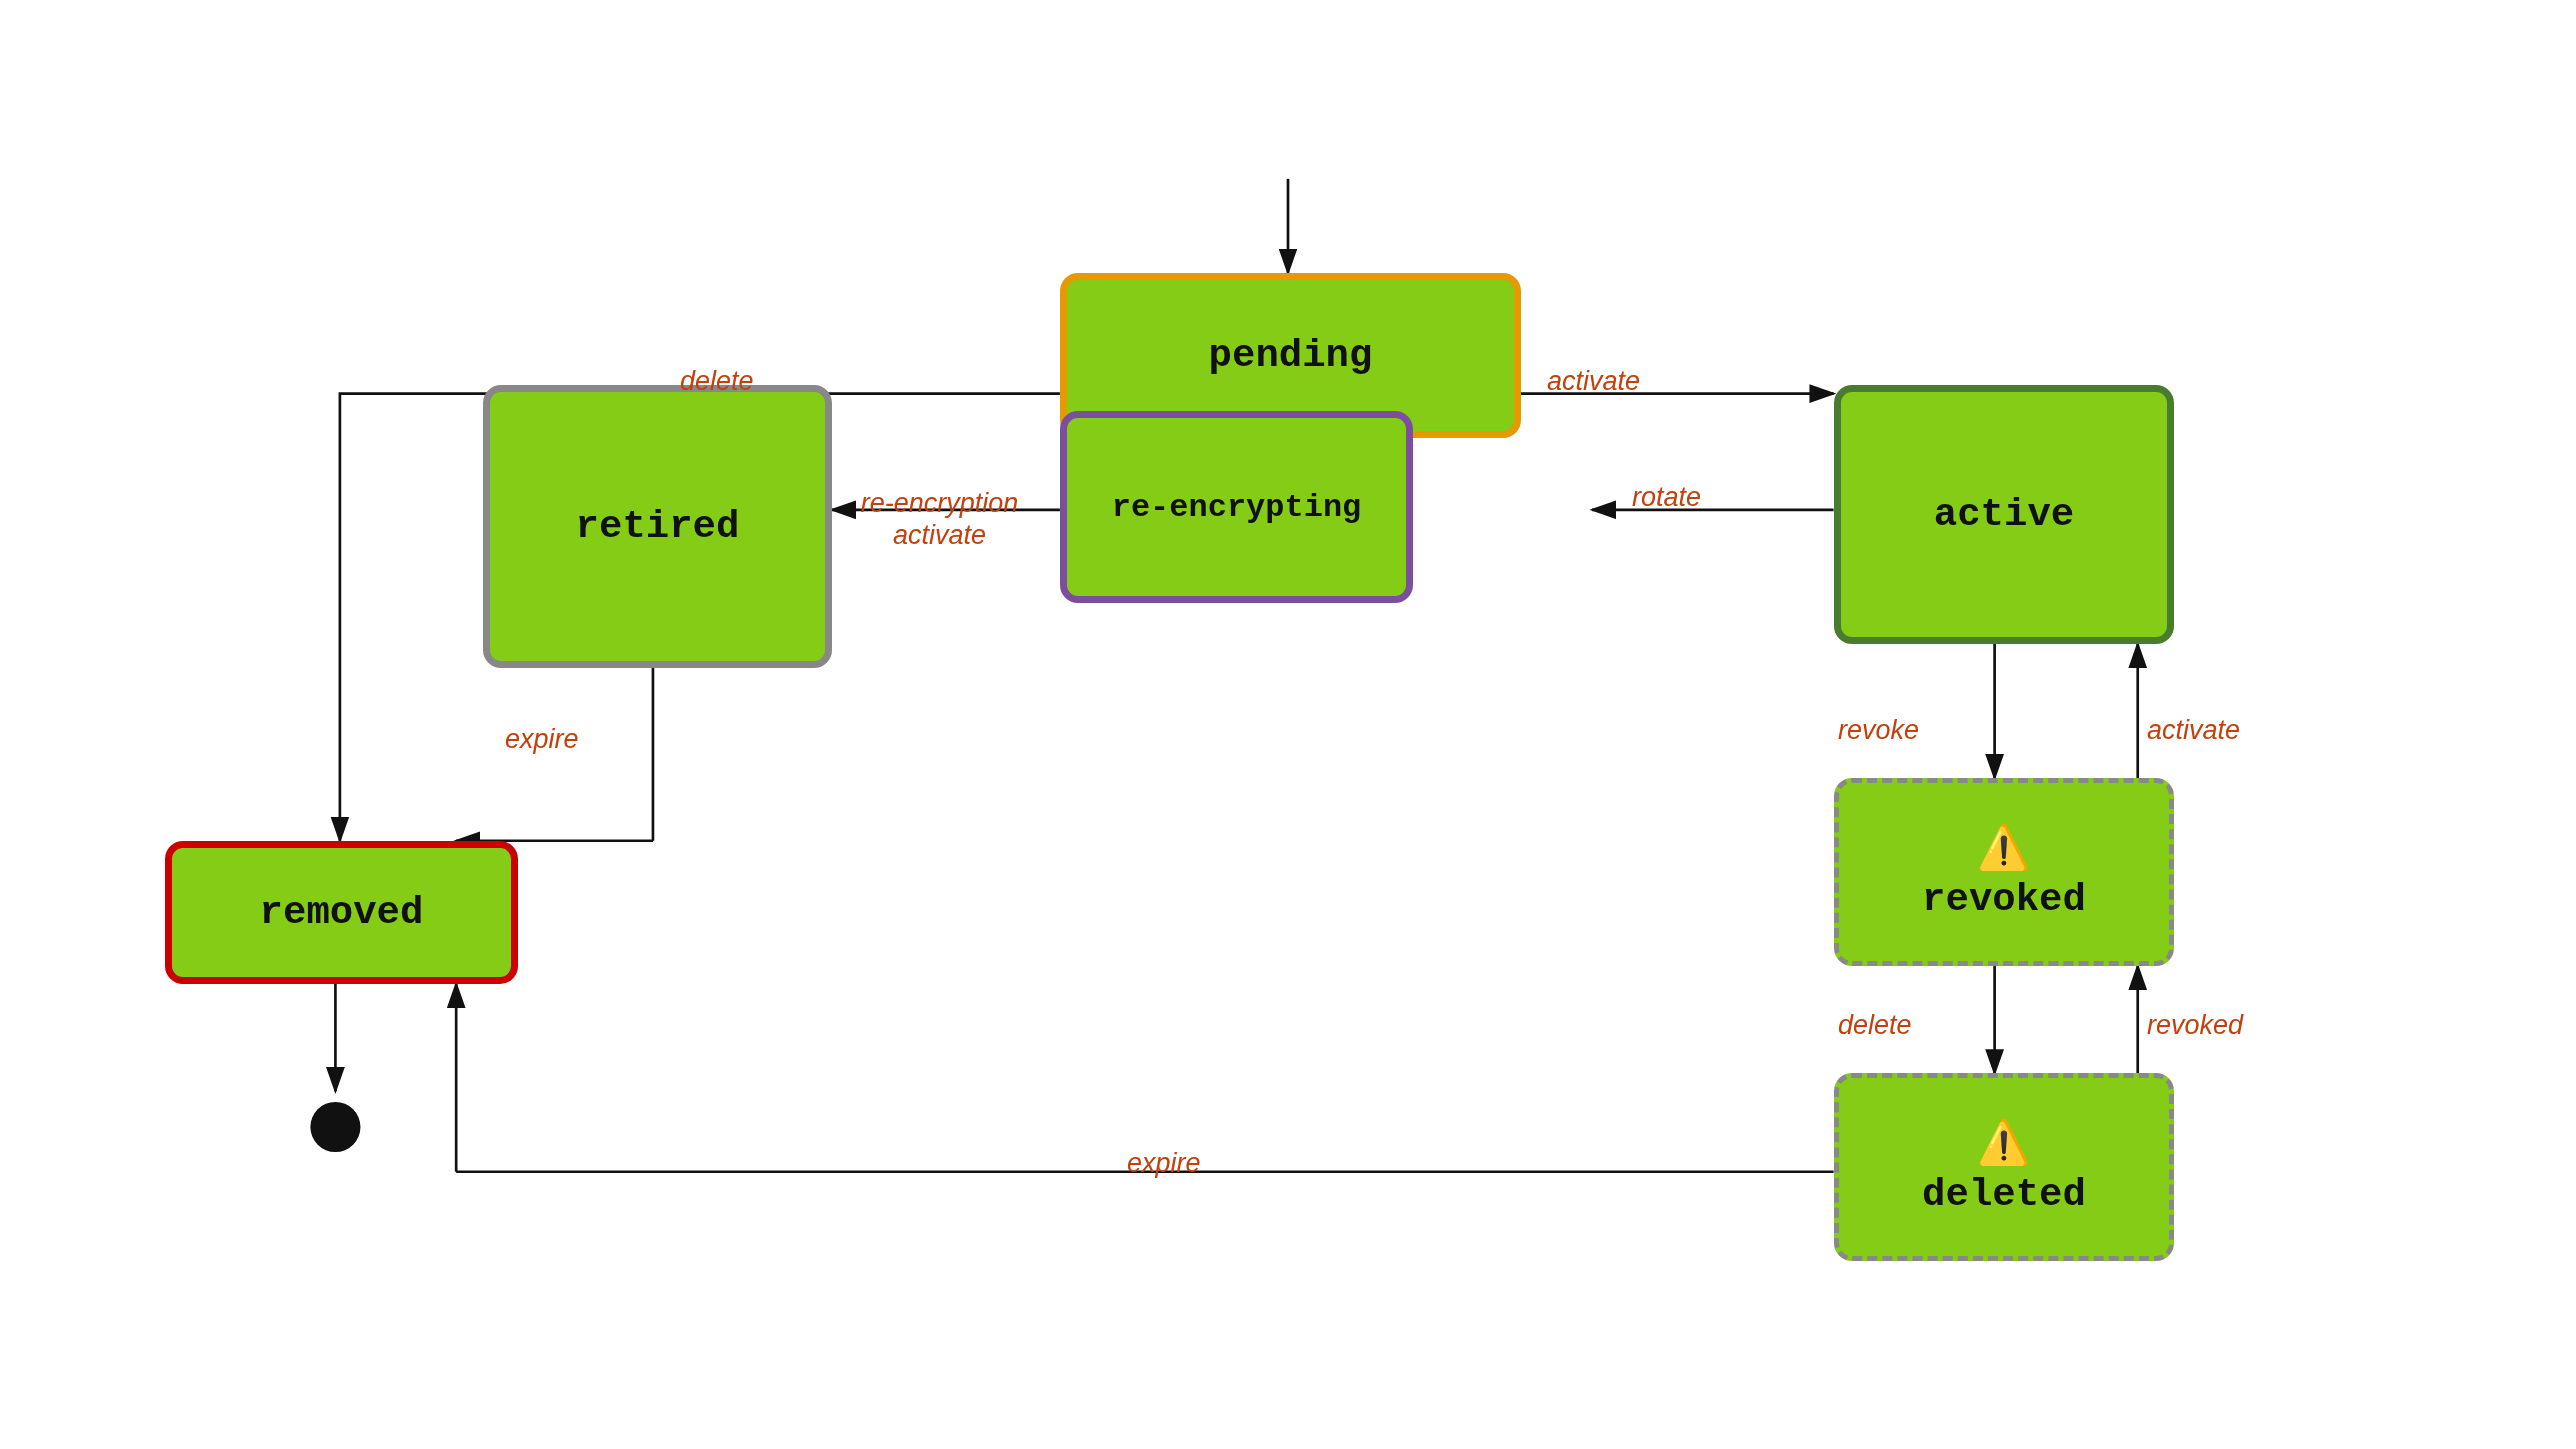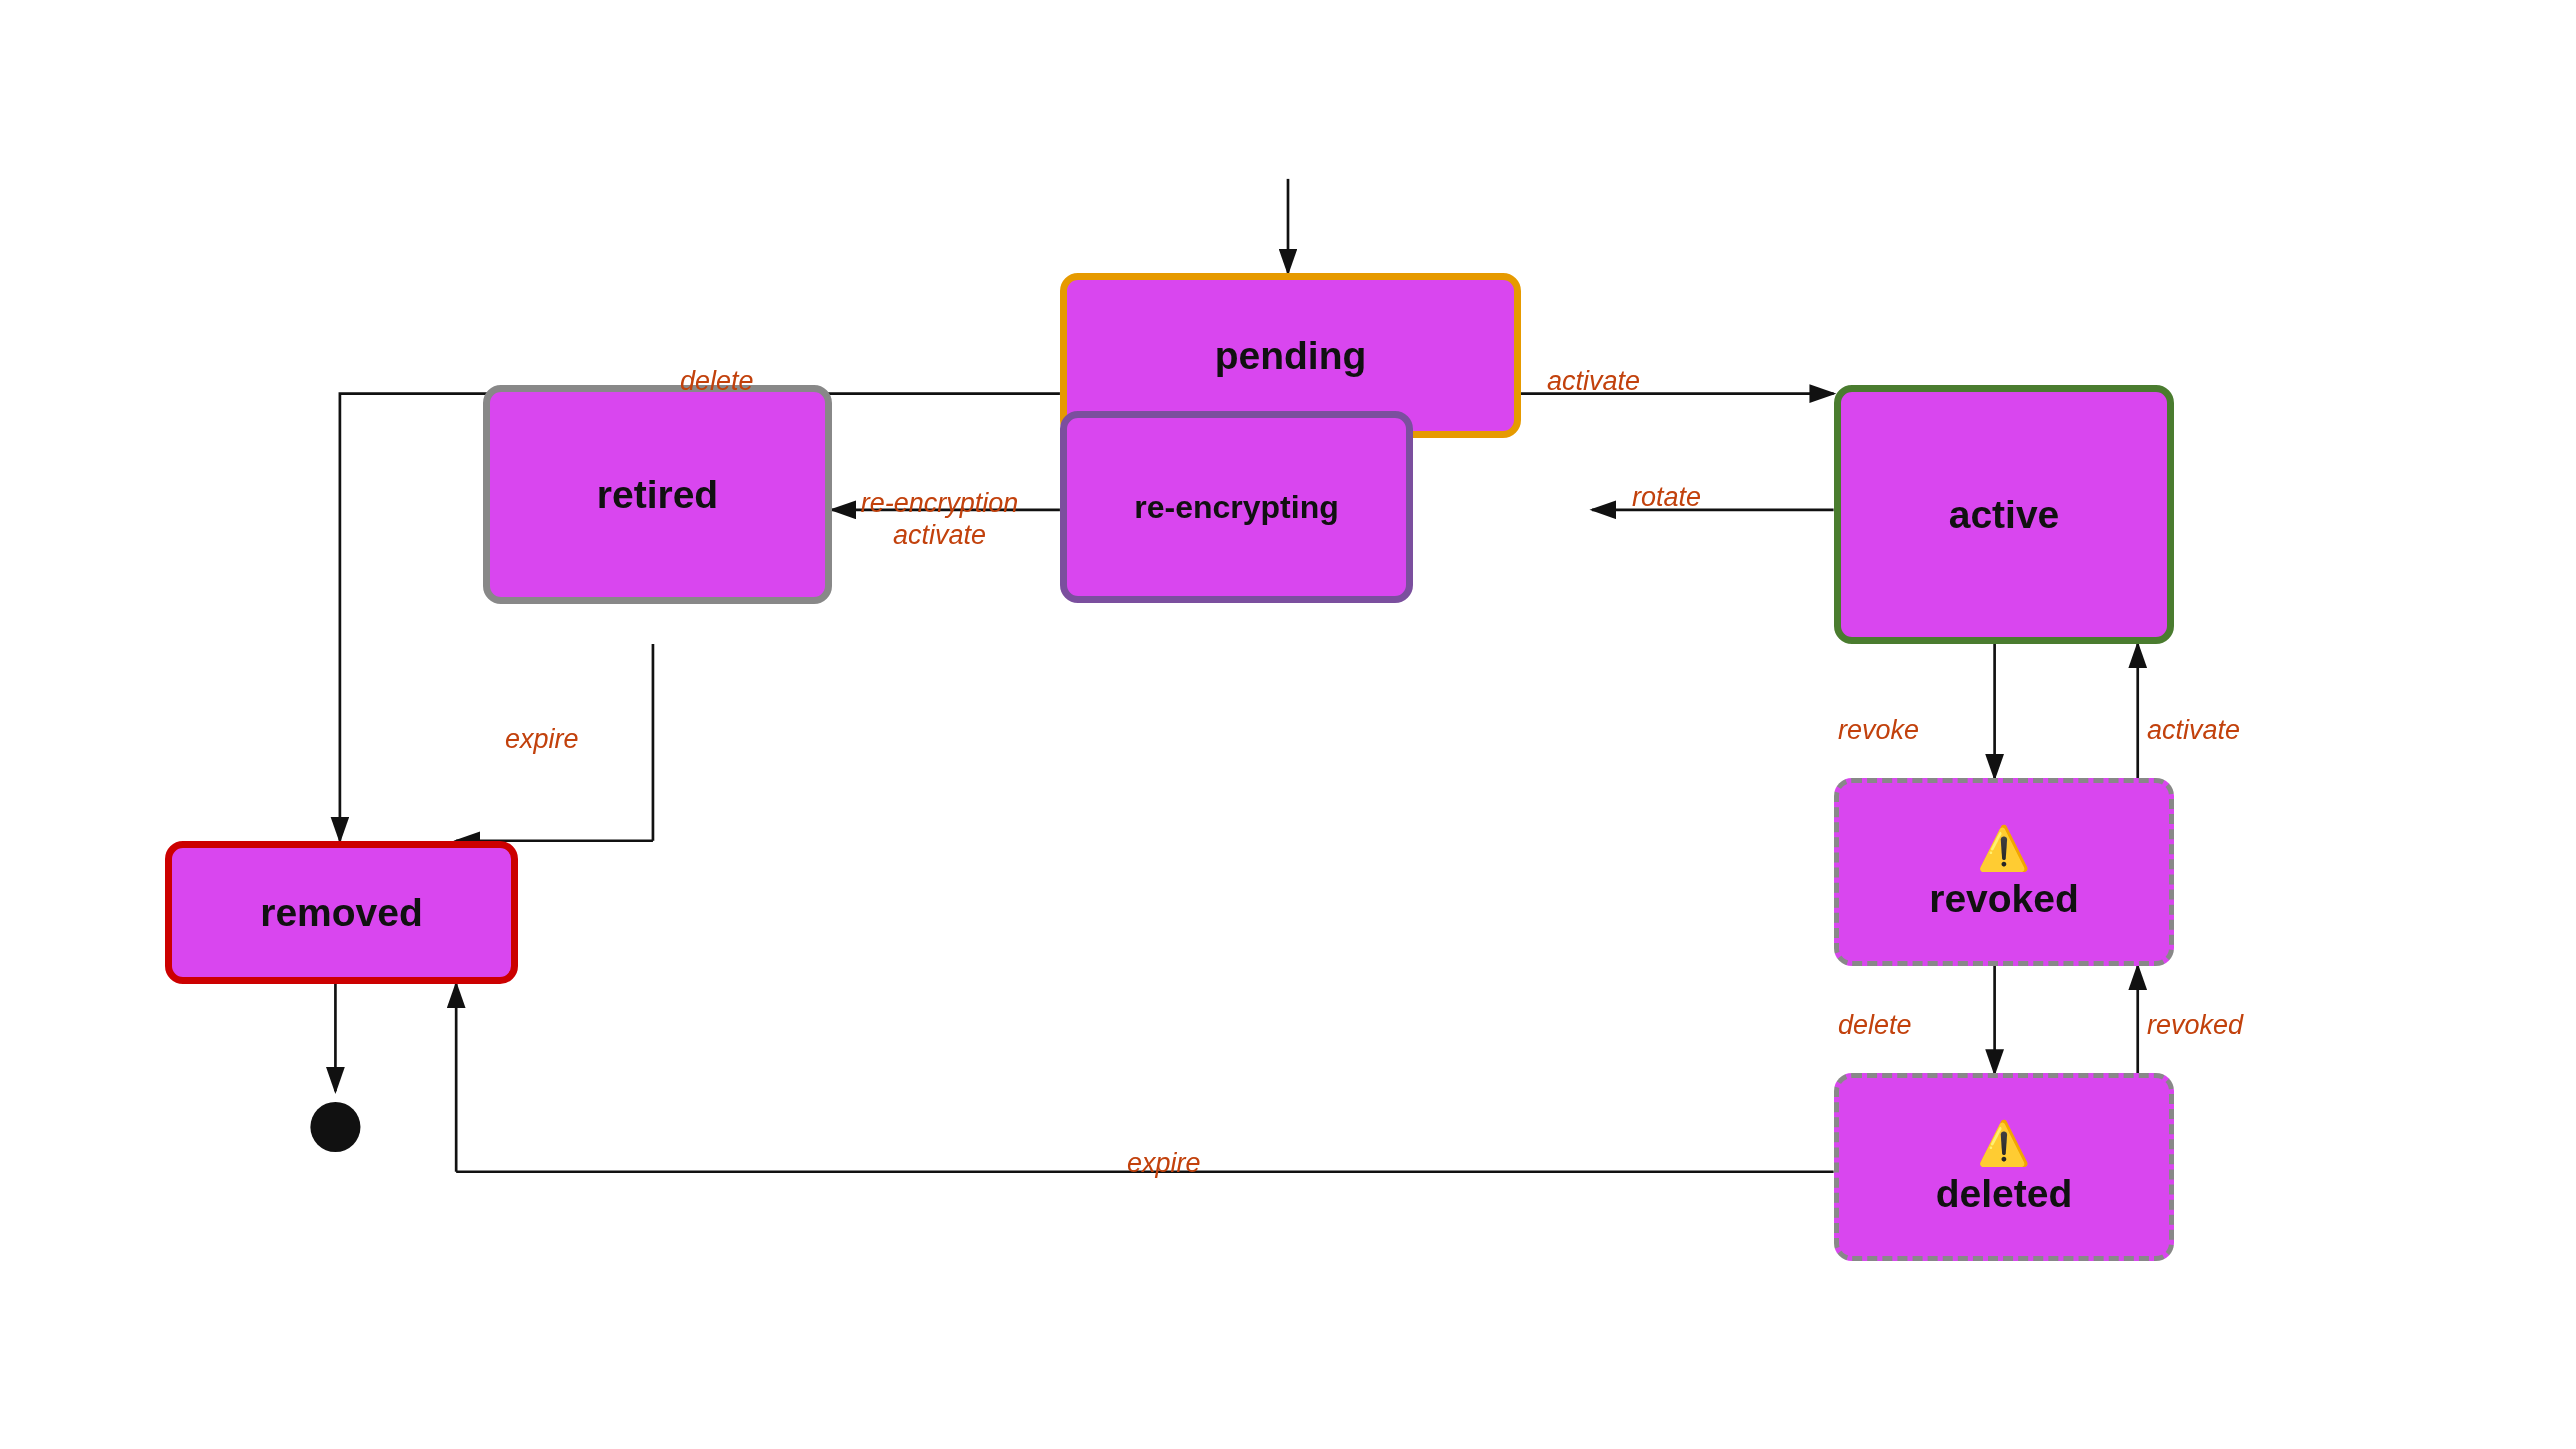--- a/index.html
+++ b/index.html
@@ -17,29 +17,30 @@
     }
     svg.diagram-svg {
       width: 2576px;
       height: 1449px;
       position: absolute;
       top: 0;
       left: 0;
     }
     .state-box {
       position: absolute;
-      background: #d946ef;
+      background: #84cc16;
       border-radius: 16px;
       display: flex;
       flex-direction: column;
       align-items: center;
       justify-content: center;
       font-size: 38px;
       font-weight: 700;
       color: #111;
+      font-family: Liberation Mono, monospace;
     }
     .state-label {
       font-size: 39px;
       font-weight: 700;
       color: #111;
     }
     .transition-label {
       position: absolute;
       font-style: italic;
       color: #c2410c;
@@ -107,21 +108,21 @@
   </div>
 
   <div class="state-box" style="left:1834px; top:385px; width:340px; height:259px; border:7.2px solid #4a7c2f; border-radius:18px;">
     <span class="state-label">active</span>
   </div>
 
   <div class="state-box" style="left:1060px; top:411px; width:353px; height:192px; border:7.2px solid #7b4f9e; border-radius:18px;">
     <span class="state-label" style="font-size:32px;">re-encrypting</span>
   </div>
 
-  <div class="state-box" style="left:483px; top:385px; width:349px; height:219px; border:7.2px solid #888; border-radius:18px; border-style: solid; border-image: none;">
+  <div class="state-box" style="left:483px; top:385px; width:349px; height:283px; border:7.2px solid #888; border-radius:18px; border-style: solid; border-image: none;">
 
     <span class="state-label">retired</span>
   </div>
 
   <div class="state-box" style="left:1834px; top:778px; width:340px; height:188px; border:5.4px dashed #888; border-radius:18px;">
 
     <div style="font-size:43px; margin-bottom:3.6px;">⚠️</div>
     <span class="state-label">revoked</span>
   </div>
 

